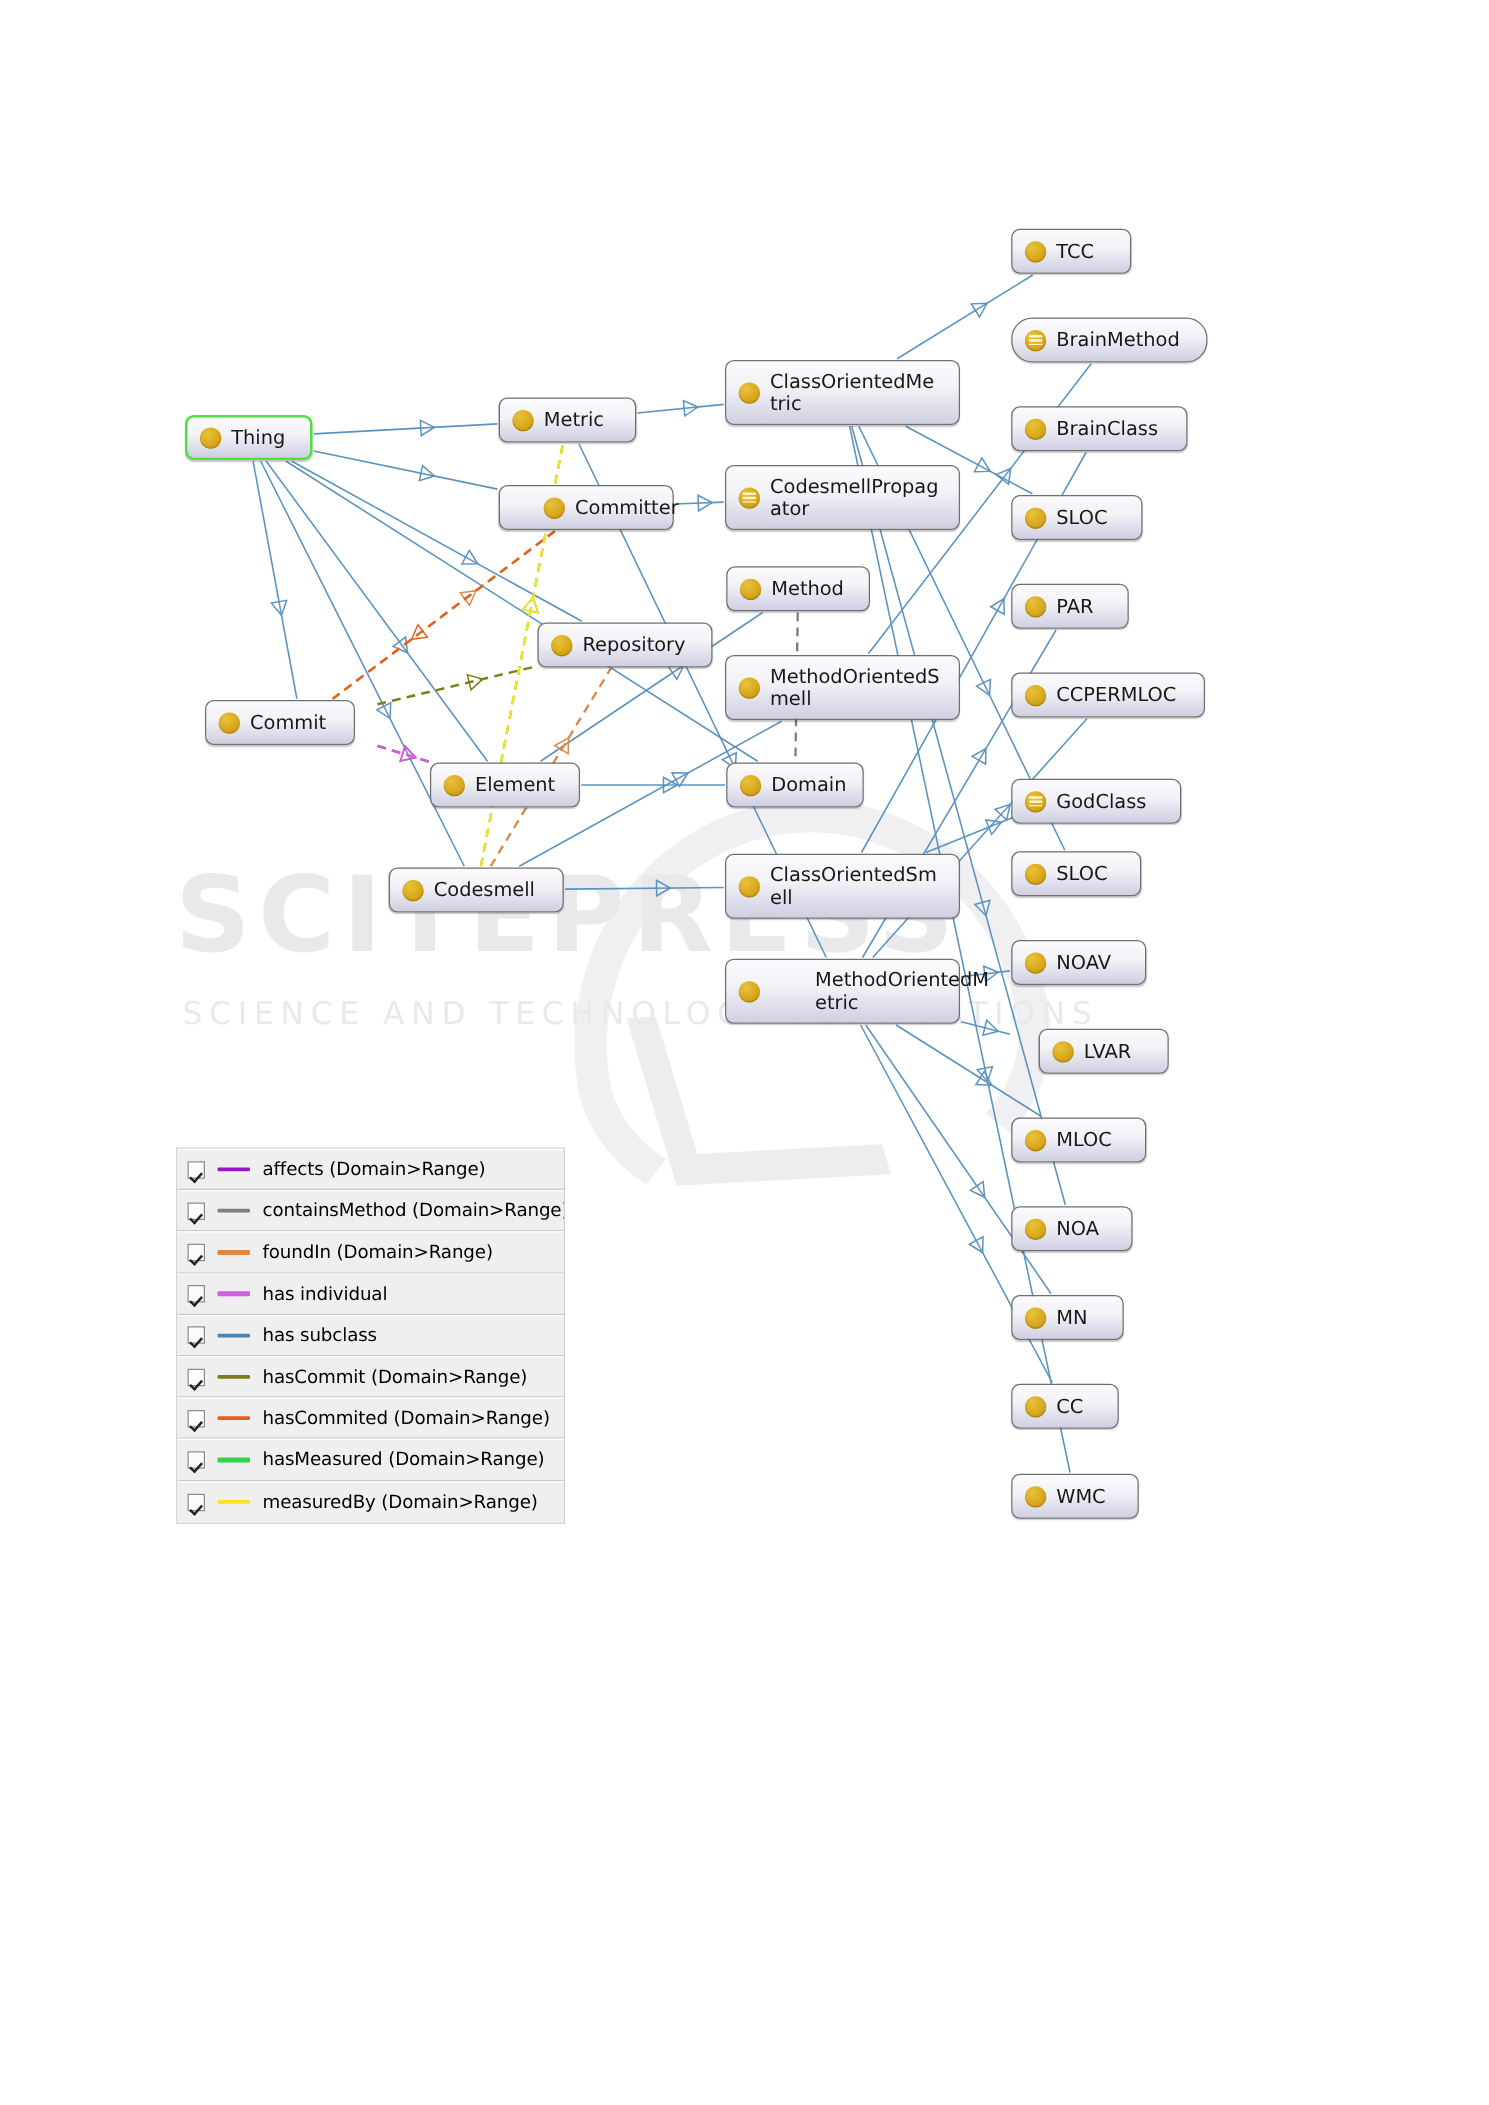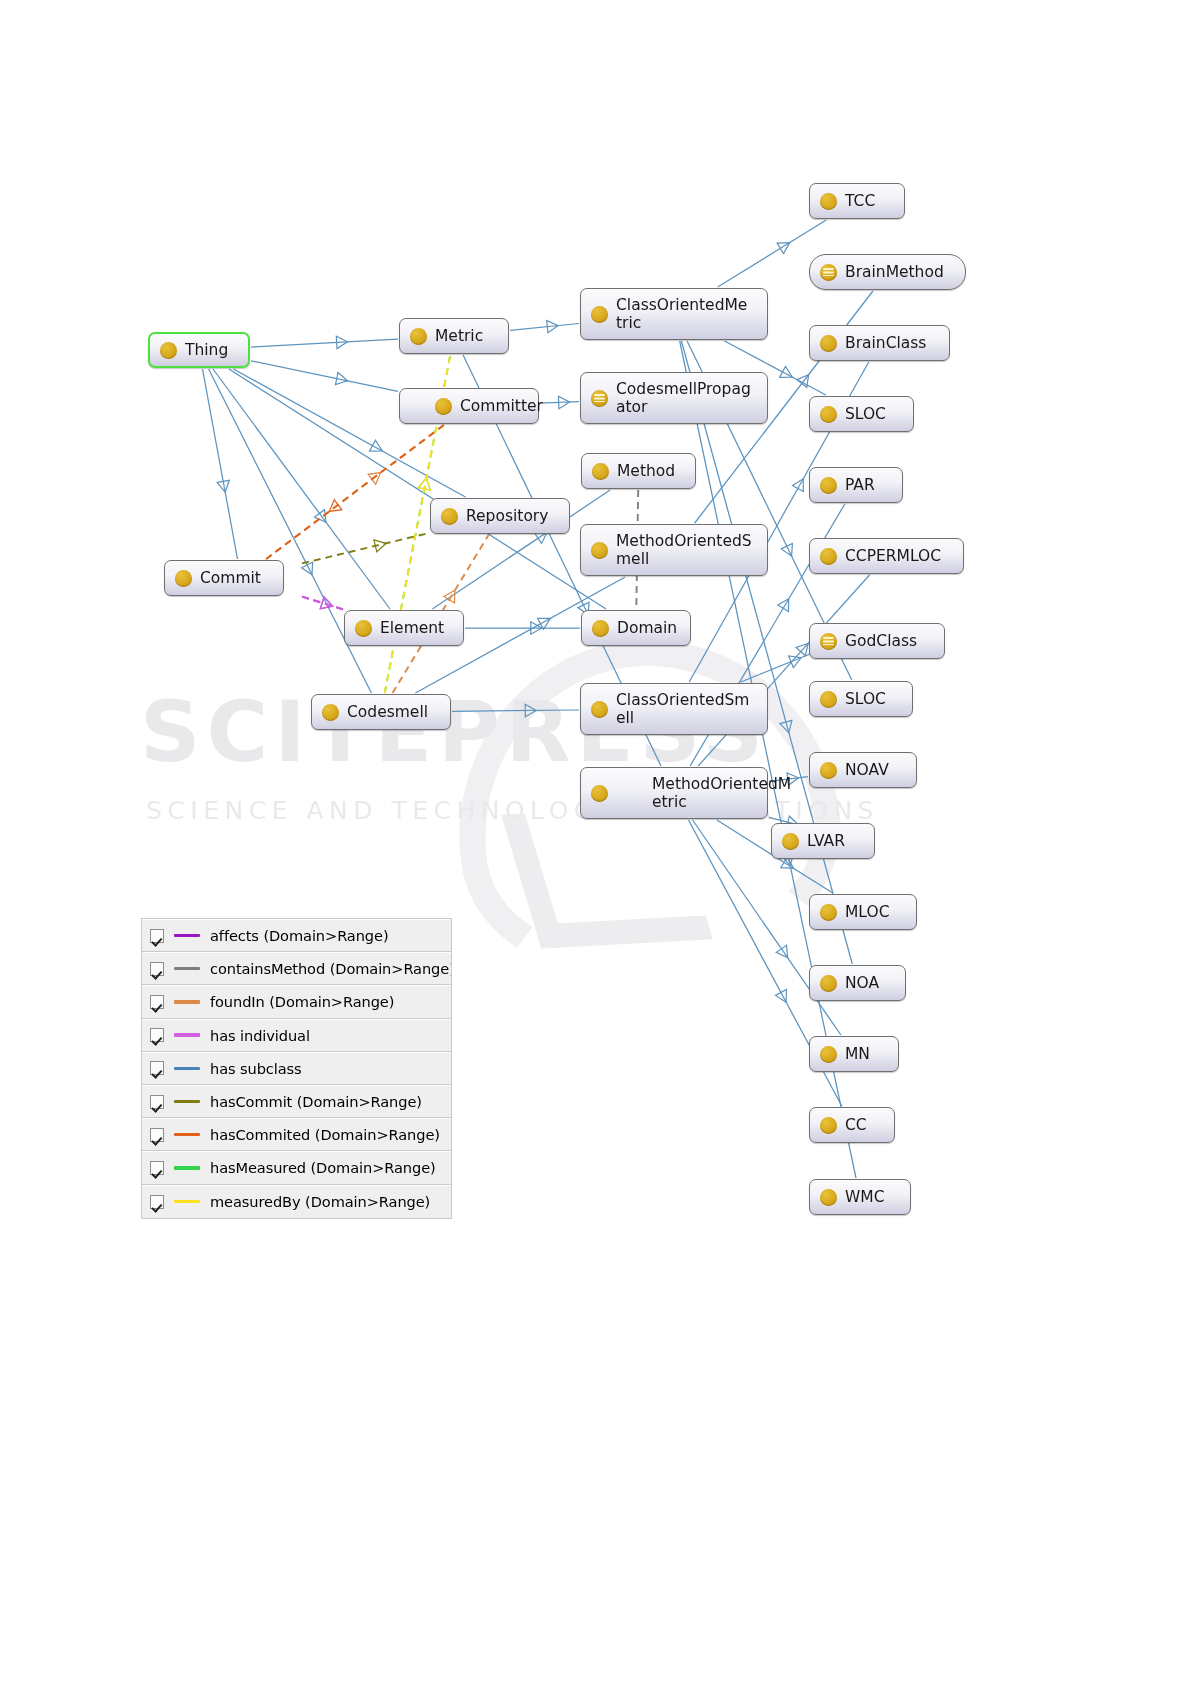--- a/index.html
+++ b/index.html
@@ -360,21 +360,21 @@
         <span class="lbl">GodClass</span>
       </div>
       <div class="node" style="left: 809px; top: 681px; width: 104px; height: 36px;">
         <span class="ico"></span>
         <span class="lbl">SLOC</span>
       </div>
       <div class="node" style="left: 809px; top: 752px; width: 108px; height: 36px;">
         <span class="ico"></span>
         <span class="lbl">NOAV</span>
       </div>
-      <div class="node" style="left: 771px; top: 823px; width: 104px; height: 36px;">
+      <div class="node" style="left: 831px; top: 823px; width: 104px; height: 36px;">
         <span class="ico"></span>
         <span class="lbl">LVAR</span>
       </div>
       <div class="node" style="left: 809px; top: 894px; width: 108px; height: 36px;">
         <span class="ico"></span>
         <span class="lbl">MLOC</span>
       </div>
       <div class="node" style="left: 809px; top: 965px; width: 97px; height: 36px;">
         <span class="ico"></span>
         <span class="lbl">NOA</span>

